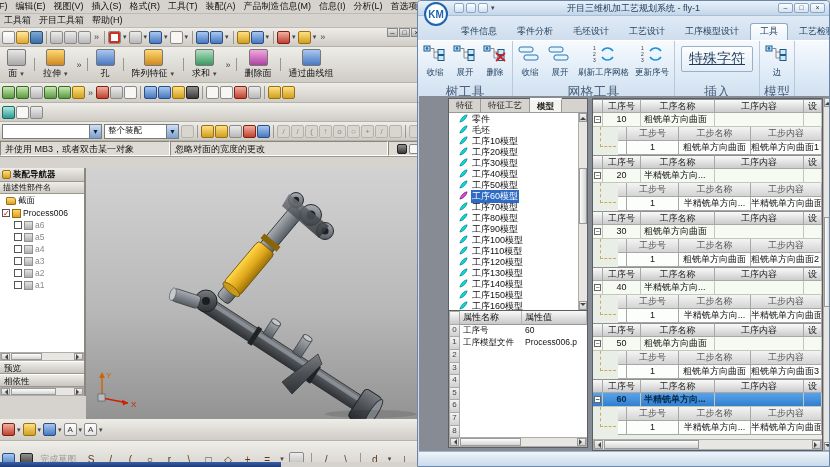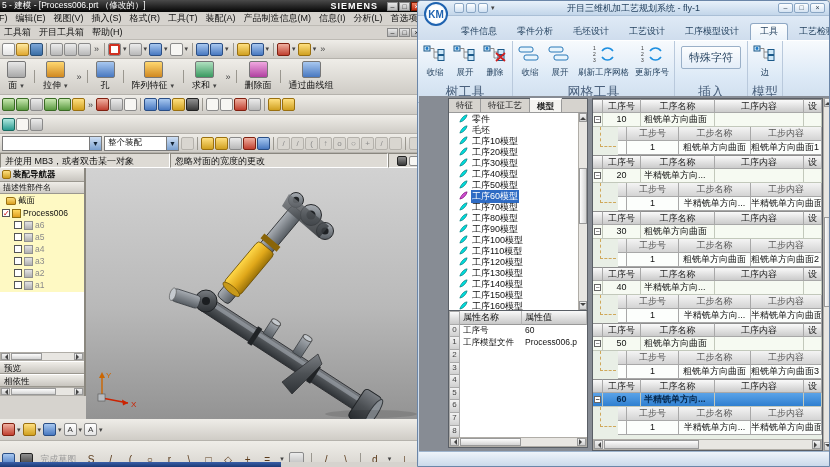--- a/index.html
+++ b/index.html
@@ -45,21 +45,21 @@
   .tint-blue { background:linear-gradient(#a8c8f0,#4878c0); }
   .tint-green{ background:linear-gradient(#b0e0c0,#3a9a60); }
   .tint-magenta { background:linear-gradient(#f0a8e0,#b040a0); }
   .comborow { display:flex; align-items:center; height:19px; background:linear-gradient(#efede8,#cfccc6); border-bottom:1px solid #b5b2ac; padding:0 2px; gap:2px; }
   .combo { display:flex; align-items:center; height:15px; background:#fff; border:1px solid #7a7a7a; font-size:8.5px; }
   .combo .cv { flex:1; padding:0 3px; overflow:hidden; white-space:nowrap; }
   .combo .cbtn { width:12px; height:100%; background:linear-gradient(#cfe0f5,#7aa0d0); border-left:1px solid #7a7a7a; color:#123; font-size:7px; text-align:center; line-height:13px; }
   .promptbar { display:flex; height:16px; background:#d6d3ce; border-bottom:1px solid #9a978f; align-items:stretch; }
   .pcell { border:1px solid; border-color:#8a877f #fff #fff #8a877f; background:#dedbd5; font-size:9px; padding:1px 4px; white-space:nowrap; overflow:hidden; }
   
-  #nav-panel { left:0; top:168px; width:86px; height:228px; background:#fef9c3; border-right:2px solid #8a877f; display:flex; flex-direction:column; }
+  #nav-panel { left:0; top:168px; width:86px; height:228px; background:#ffffff; border-right:2px solid #8a877f; display:flex; flex-direction:column; }
   .nav-title { height:14px; background:linear-gradient(#efede8,#c8c5bf); border-bottom:1px solid #9a978f; font-weight:bold; font-size:8.5px; display:flex; align-items:center; gap:2px; padding:0 2px; }
   .nav-col { height:12px; background:linear-gradient(#efede8,#cfccc6); border-bottom:1px solid #9a978f; font-size:8px; padding:0 3px; line-height:12px; }
   .ntree { height:98px; overflow:hidden; padding-top:1px; }
   .nti { display:flex; align-items:center; height:12px; font-size:8.5px; gap:2px; white-space:nowrap; }
   .nti.gray { color:#8a8a8a; }
   .cb { width:8px; height:8px; border:1px solid #555; background:#fff; font-size:8px; line-height:7px; text-align:center; color:#c00; flex:none; }
   .fold { width:10px; height:8px; background:linear-gradient(#ffe080,#d8a020); border:1px solid #9a7010; border-radius:1px 3px 1px 1px; flex:none; }
   .parti { width:9px; height:9px; background:linear-gradient(#ffd860,#e0a020); border:1px solid #907010; flex:none; }
   .cubeg { width:9px; height:9px; background:linear-gradient(#e4e4e4,#b0b0b0); border:1px solid #909090; flex:none; }
   .navfill { flex:1; background:#fff; }
@@ -91,21 +91,21 @@
   .km-wbtns { position:absolute; right:4px; top:2px; display:flex; gap:1px; }
   .kwb { width:15px; height:10px; border:1px solid #8aa6c4; border-radius:2px; background:linear-gradient(#fdfefe,#d5e3f2); font-size:7px; line-height:8px; text-align:center; color:#345; }
   .km-tabs { display:flex; align-items:flex-end; height:24px; padding-left:34px; gap:2px; background:linear-gradient(#dfeaf6,#cfdded); }
   .ktab { padding:1px 9px 2px; font-size:9px; color:#1e3c5a; white-space:nowrap; }
   .ktab.active { background:linear-gradient(#fdfefe,#eaf2fa); border:1px solid #8fa8c4; border-bottom:none; border-radius:3px 3px 0 0; }
   #ribbon { display:flex; height:63px; background:linear-gradient(#f7fafd,#dce9f6 60%,#cfdeee); border-top:1px solid #fff; border-bottom:1px solid #9db4cd; overflow:hidden; }
   .rgroup { display:flex; flex-direction:column; border-right:1px solid #b9c9dc; padding:1px 2px 0; flex:none; }
   .rbtns { display:flex; flex:1; align-items:flex-start; }
   .rb { display:flex; flex-direction:column; align-items:center; padding:2px 3px; gap:1px; }
   .rb .rlbl { font-size:8.5px; color:#1e3c5a; white-space:nowrap; }
-  .rb-box { border:1px solid #9ab0c8; border-radius:2px; padding:3px 7px; font-size:11px; background:linear-gradient(#fdfefe,#e3edf8); margin:4px 4px 0; color:#1e3c5a; white-space:nowrap; }
+  .rb-box { border:1px solid #9ab0c8; border-radius:2px; padding:3px 7px; font-size:14px; background:linear-gradient(#fdfefe,#e3edf8); margin:4px 4px 0; color:#1e3c5a; white-space:nowrap;text-decoration:underline; }
   .rglabel { text-align:center; font-size:13px; color:#4a607c; padding:0 2px 1px; white-space:nowrap; }
   #km-client { position:absolute; left:1px; top:95px; width:411px; height:355px; background:#878c94; }
   
   #side-panel { position:absolute; left:30px; top:97px; width:140px; height:350px; background:#fff; border:1px solid #5a5f66; display:flex; flex-direction:column; }
   .ptabs { display:flex; height:14px; background:#d6d3ce; border-bottom:1px solid #9a9a9a; }
   .ptab { flex:none; padding:1px 7px; font-size:8.5px; border-right:1px solid #9a9a9a; color:#222; }
   .ptab.active { background:#f4f3f0; border-top:2px solid #fff; font-weight:bold; margin-top:-1px; }
   #km-tree { position:relative; height:198px; overflow:hidden; padding:1px 0 0 10px; background:#fff; }
   .ti { display:flex; align-items:center; height:11px; font-size:9px; gap:3px; white-space:nowrap; }
   .ti .lbl { padding:0 1px; }
@@ -140,27 +140,20 @@
   .stepgrid { flex:1; overflow:hidden; }
   #km-status { position:absolute; left:1px; top:450px; width:411px; height:17px; background:linear-gradient(#eef4fa,#c6d6e8); border-top:1px solid #9db4cd; }
   .opvscroll { position:absolute; left:405px; top:97px; width:8px; height:353px; }
 </style>
 </head>
 <body>
 
 <div id="root">
 
   <div id="nx" class="abs">
-    <div class="nx-titlebar">
-      <span class="t">5 - 建模 - [Process006.prt （修改的）]</span>
-      <span class="nx-brand">SIEMENS</span>
-      <span class="wbtn">–</span>
-      <span class="wbtn">□</span>
-      <span class="wbtn close">×</span>
-    </div>
     <div class="menurow" id="nx-menu1" style="padding-left:0; margin-left:-26px;">
         <span class="menuitem">文件(F)</span>
         <span class="menuitem">编辑(E)</span>
         <span class="menuitem">视图(V)</span>
         <span class="menuitem">插入(S)</span>
         <span class="menuitem">格式(R)</span>
         <span class="menuitem">工具(T)</span>
         <span class="menuitem">装配(A)</span>
         <span class="menuitem">产品制造信息(M)</span>
         <span class="menuitem">信息(I)</span>

